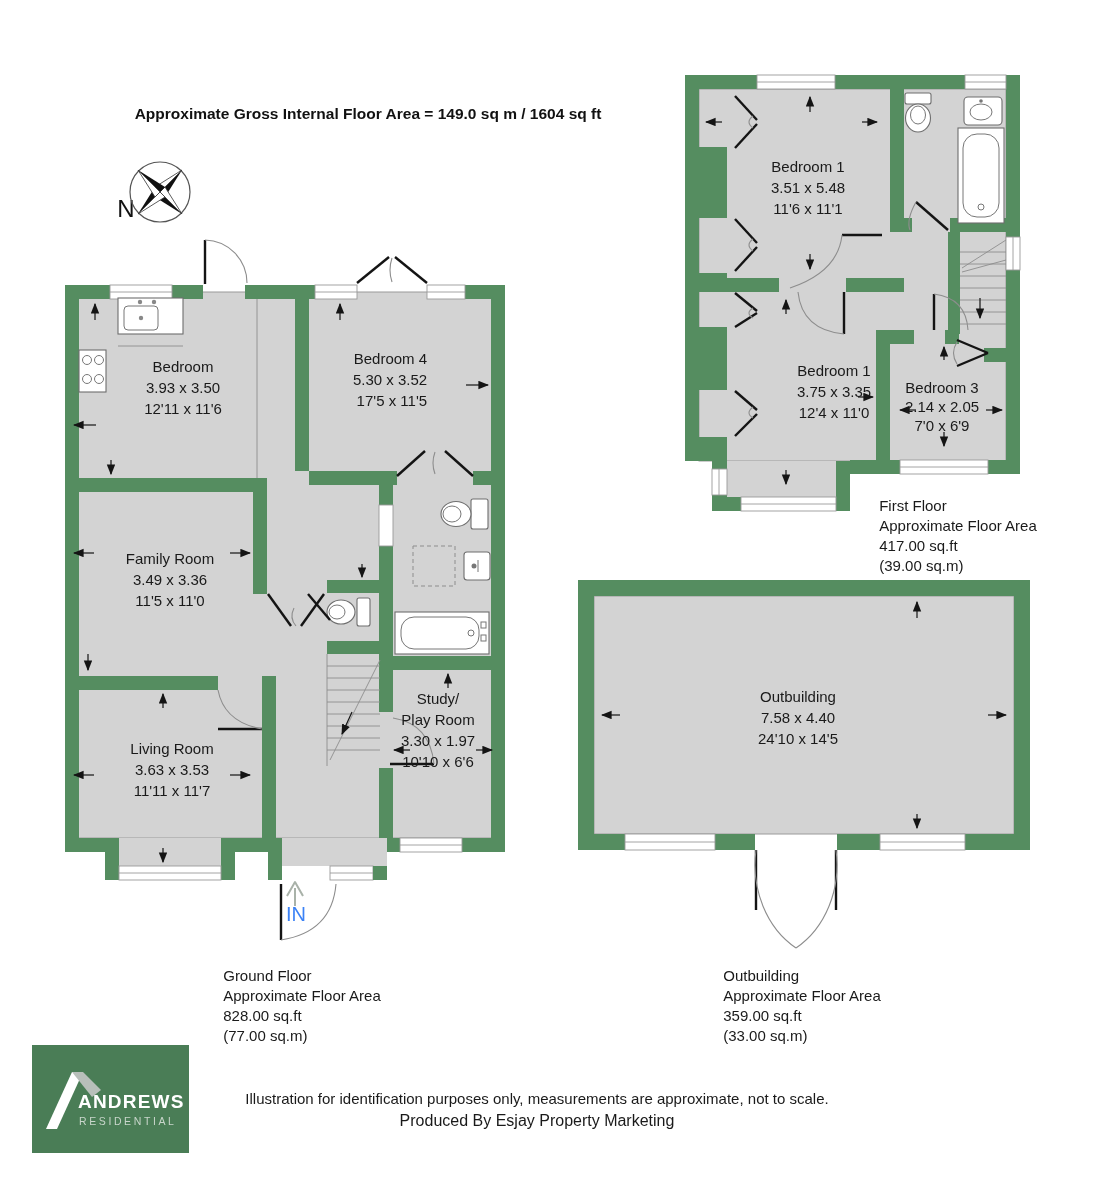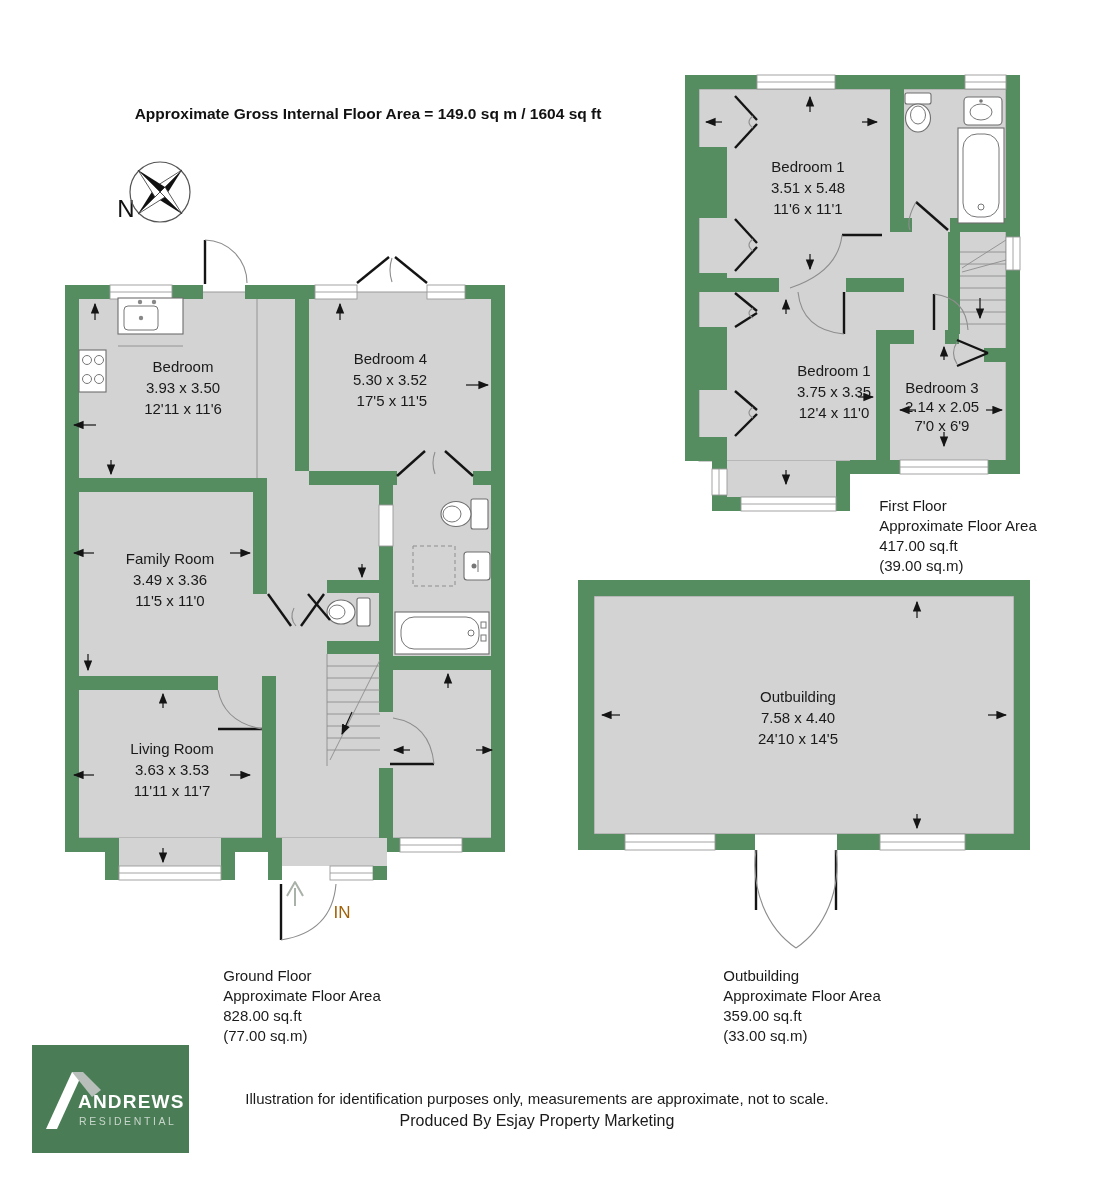--- a/index.html
+++ b/index.html
@@ -22,21 +22,21 @@
   .in-arrow{stroke:#a9b2a9;stroke-width:2;fill:none;stroke-linejoin:round;}
   .room-label{position:absolute;transform:translateX(-50%);text-align:center;
               font-size:15px;line-height:21px;white-space:nowrap;}
   .area-label{position:absolute;transform:translateX(-50%);text-align:left;
               font-size:15px;line-height:20px;white-space:nowrap;}
   #title{position:absolute;left:368px;top:66px;transform:translateX(-50%);
          font-size:32px;line-height:36px;white-space:nowrap;color:#111;}
   #subtitle{position:absolute;left:368px;top:105px;transform:translateX(-50%);
             font-size:15.5px;font-weight:bold;white-space:nowrap;color:#111;}
   #in-label{position:absolute;left:296px;top:903px;transform:translateX(-50%);
-            font-size:17px;color:#a16207;margin-left:46px;}
+            font-size:20px;color:#3b82f6;}
   #north-label{position:absolute;left:126px;top:195px;transform:translateX(-50%);
                font-size:24px;color:#111;}
   #footer-line1{position:absolute;left:537px;top:1090px;transform:translateX(-50%);
                 font-size:15px;white-space:nowrap;}
   #footer-line2{position:absolute;left:537px;top:1112px;transform:translateX(-50%);
                 font-size:16px;white-space:nowrap;}
   #logo{position:absolute;left:32px;top:1045px;width:157px;height:108px;
         background:var(--logo);text-align:right;}
   #logo .brand{position:absolute;left:46px;top:46px;font-size:19px;font-weight:bold;
                letter-spacing:1.2px;color:#fff;}
@@ -374,20 +374,26 @@
   <div class="room-label" style="left:170px;top:548px;">
     <div>Family Room</div>
     <div>3.49 x 3.36</div>
     <div>11'5 x 11'0</div>
   </div>
   <div class="room-label" style="left:172px;top:738px;">
     <div>Living Room</div>
     <div>3.63 x 3.53</div>
     <div>11'11 x 11'7</div>
   </div>
+  <div class="room-label" style="left:438px;top:688px;">
+    <div>Study/</div>
+    <div>Play Room</div>
+    <div>3.30 x 1.97</div>
+    <div>10'10 x 6'6</div>
+  </div>
   <div class="room-label" style="left:808px;top:156px;">
     <div>Bedroom 1</div>
     <div>3.51 x 5.48</div>
     <div>11'6 x 11'1</div>
   </div>
   <div class="room-label" style="left:795px;top:360px;margin-left:39px;">
     <div>Bedroom 1</div>
     <div>3.75 x 3.35</div>
     <div>12'4 x 11'0</div>
   </div>

